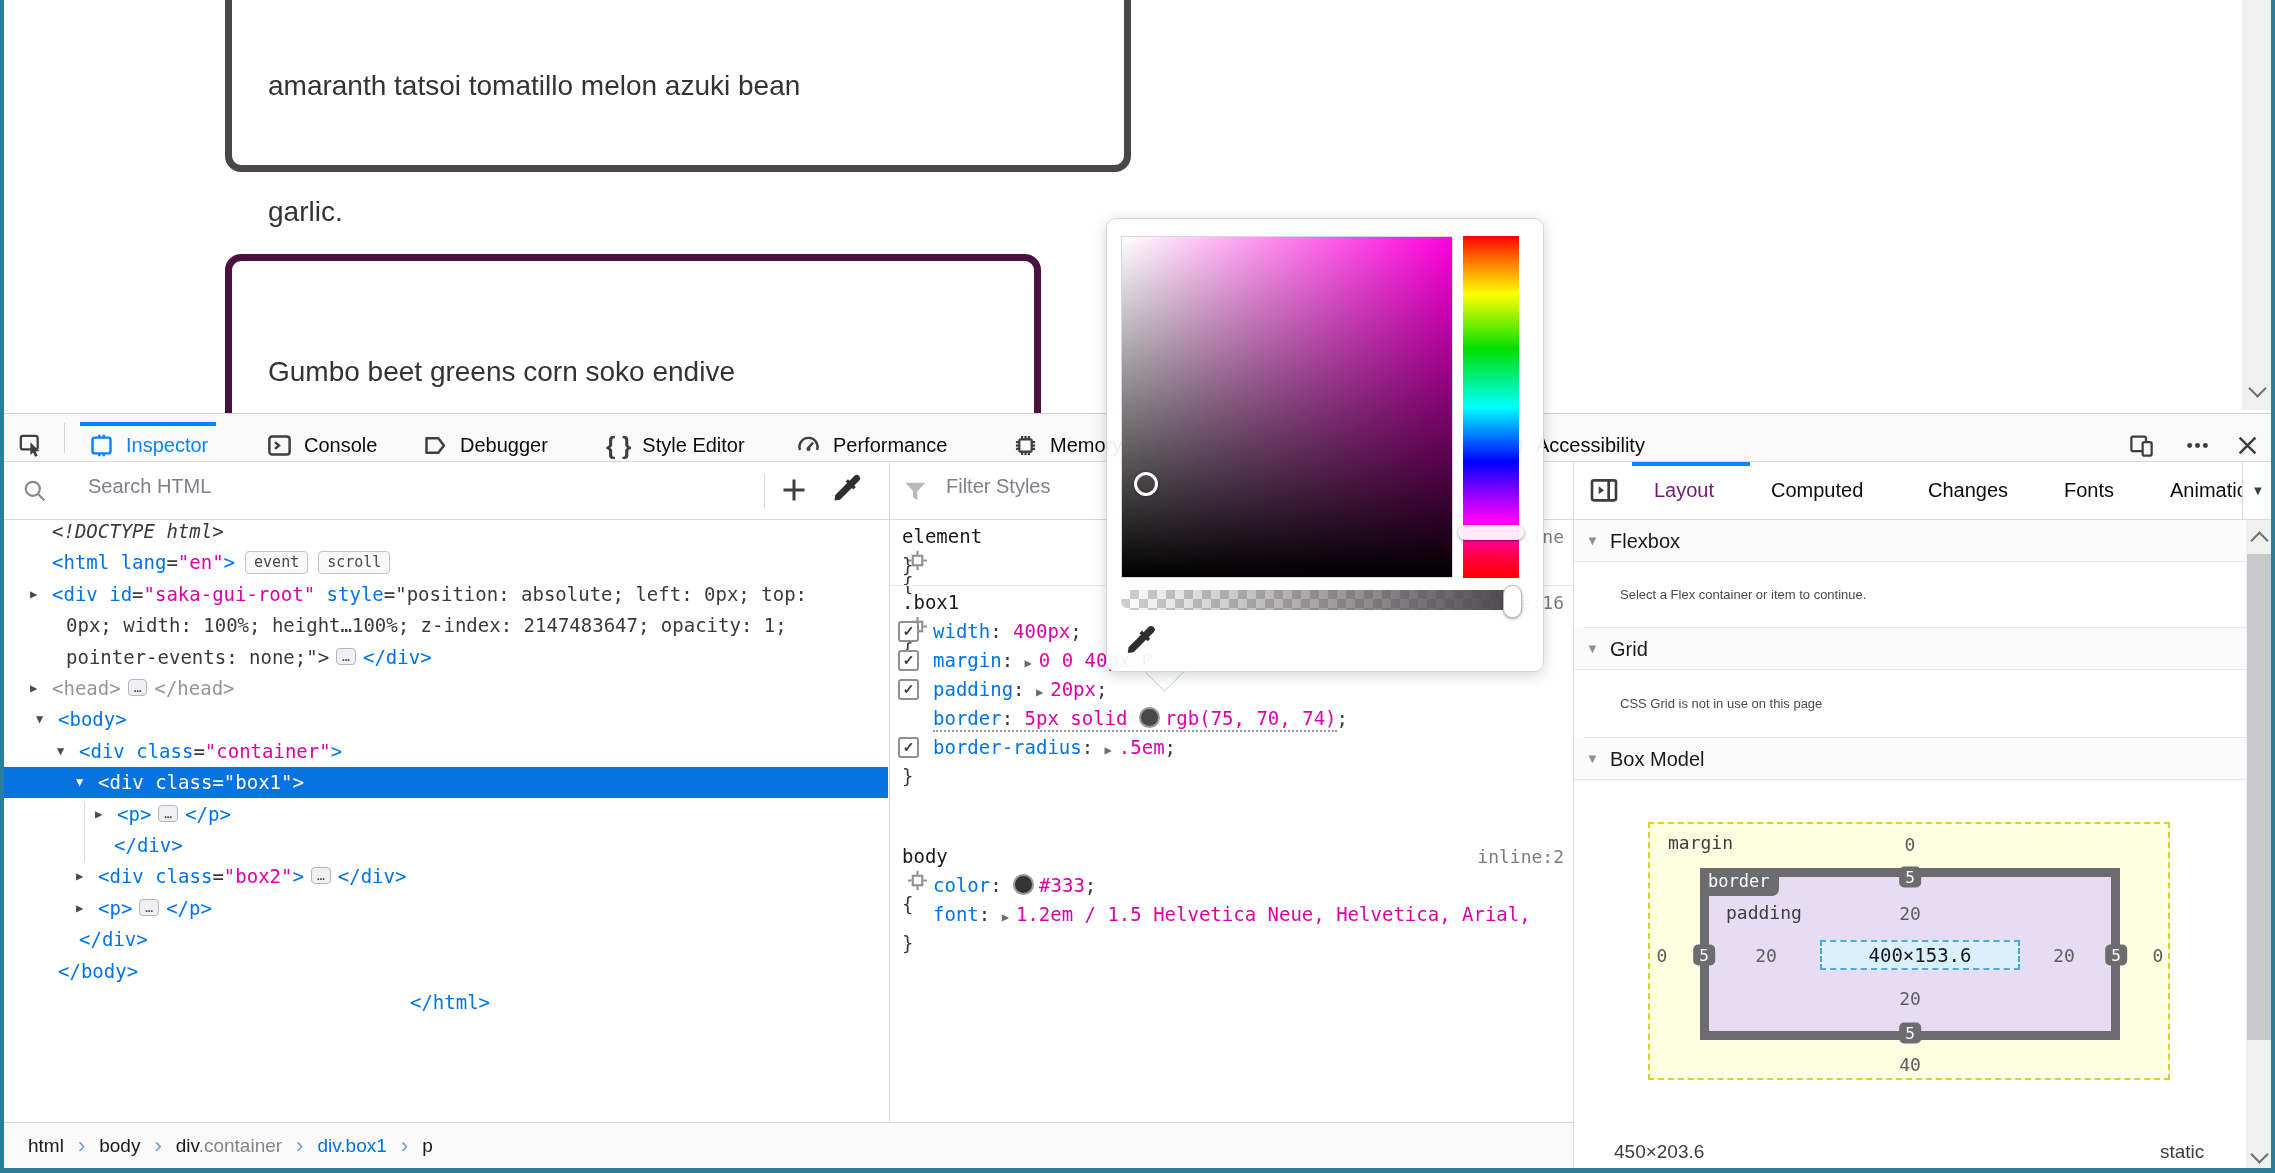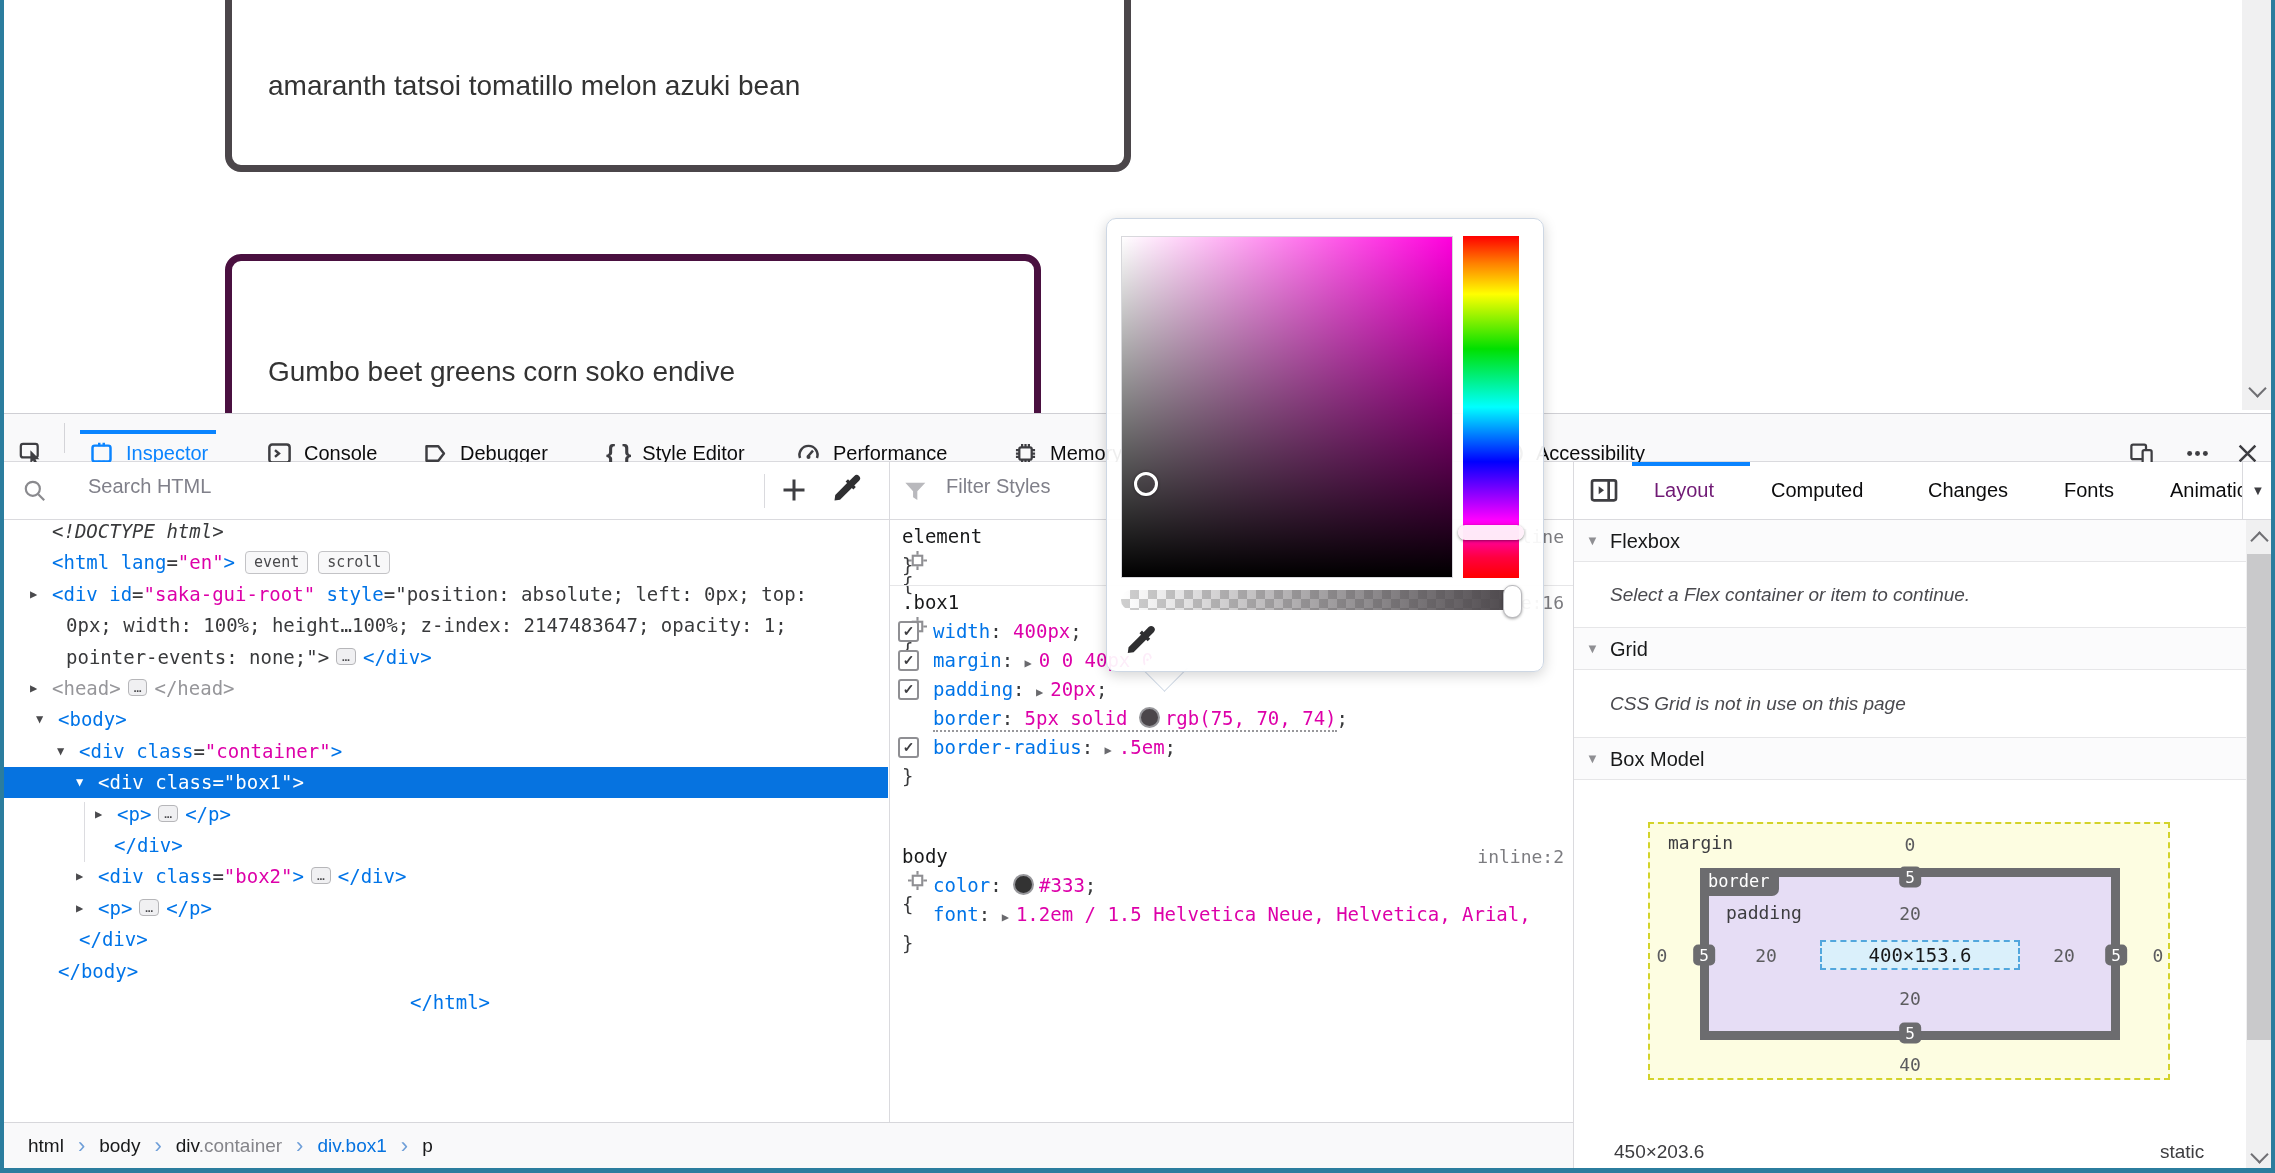--- a/index.html
+++ b/index.html
@@ -15,21 +15,21 @@
   #box2{left:225px;top:254px;width:802px;height:600px;border:7px solid #4a1040;}
   .pagetext{position:absolute;font-size:28px;line-height:42px;color:#333;white-space:pre;}
   
   #page-sb{left:2242px;top:0;width:30px;height:410px;background:#f0f0f1;}
   .chev{position:absolute;width:11px;height:11px;border-right:2px solid #6f6f73;border-bottom:2px solid #6f6f73;}
   .chev.down{transform:rotate(45deg);}
   .chev.up{transform:rotate(-135deg);}
   
   #toolbar{position:absolute;left:0;top:413px;width:2275px;height:49px;background:#f9f9fa;
     border-top:1px solid #cfcfd4;border-bottom:1px solid #dadade;box-sizing:border-box;}
-  .ttab{position:absolute;top:16px;height:47px;display:flex;align-items:center;gap:11px;font-size:20px;color:#0c0c0d;cursor:pointer;}
+  .ttab{position:absolute;top:8px;height:47px;display:flex;align-items:center;gap:11px;font-size:20px;color:#0c0c0d;cursor:pointer;}
   .ttab.active{color:#0a84ff;}
   .ttab.active::before{content:"";position:absolute;top:0;left:-8px;right:-8px;height:4px;background:#0a84ff;}
   .ticon{width:27px;height:27px;flex:0 0 auto;}
   .tsep{position:absolute;left:64px;top:9px;width:1px;height:30px;background:#d4d4d8;}
   
   #strip2{position:absolute;left:0;top:462px;width:2275px;height:58px;background:#fff;border-bottom:1px solid #dadade;box-sizing:border-box;}
   .vdiv{position:absolute;width:1px;background:#dadade;z-index:5;}
   
   #search-input,#filter-input{position:absolute;border:none;outline:none;background:transparent;
     font-size:20px;color:#0c0c0d;}
@@ -67,21 +67,21 @@
     font-size:19px;line-height:42px;color:#393a3c;padding-left:12px;}
   .tgticon{vertical-align:-2px;margin:0 6px;}
   
   #sidebar{position:absolute;left:1574px;top:462px;width:698px;height:711px;background:#fff;overflow:hidden;}
   .stab{position:absolute;top:0;height:57px;display:flex;align-items:center;font-size:20px;color:#0c0c0d;cursor:pointer;}
   .stab.active{color:#701a75;}
   #stab-bar{position:absolute;left:58px;top:0;width:118px;height:4px;background:#0a84ff;z-index:2;}
   .shdr{position:absolute;left:0;width:672px;background:#fbfbfc;border-bottom:1px solid #e6e6e8;
     font-size:20px;color:#18191a;line-height:42px;box-sizing:border-box;padding-left:36px;}
   .shdr .tri{position:absolute;left:12px;top:0;color:#8f8f93;font-size:13px;}
-  .smsg{position:absolute;left:0;width:672px;border-bottom:1px solid #e6e6e8;font-size:19px;font-style:italic;
+  .smsg{position:absolute;left:10px;width:672px;border-bottom:1px solid #e6e6e8;font-size:13px;
     color:#4a4a4f;box-sizing:border-box;padding-left:36px;display:flex;align-items:center;}
   
   #bm-margin{position:absolute;left:74px;top:360px;width:522px;height:258px;background:#fdfde1;
     border:2px dashed #d3d32a;box-sizing:border-box;}
   #bm-border{position:absolute;left:126px;top:406px;width:420px;height:172px;background:#6c6c6f;}
   #bm-padding{position:absolute;left:135px;top:415px;width:402px;height:154px;background:#e6ddf5;}
   #bm-content{position:absolute;left:246px;top:478px;width:200px;height:30px;background:#daf0fb;
     border:2px dashed #51a7dd;box-sizing:border-box;font-family:"DejaVu Sans Mono",monospace;font-size:19px;
     color:#18191a;display:flex;align-items:center;justify-content:center;}
   .bmlabel{position:absolute;font-family:"DejaVu Sans Mono",monospace;font-size:18px;color:#3d3d40;}
@@ -125,20 +125,21 @@
 </style>
 </head>
 <body>
 
 <div id="screen">
 
   <div id="page">
     <div id="box1" class="pagebox">
       <div class="pagetext" style="left:36px;top:146px;">
         <div>amaranth tatsoi tomatillo melon azuki bean</div>
+        <div>garlic.</div>
       </div>
     </div>
     <div id="box2" class="pagebox">
       <div class="pagetext" style="left:36px;top:90px;">Gumbo beet greens corn soko endive</div>
     </div>
     <div id="page-sb" class="abs">
 
       <div class="chev down" style="left:9px;top:382px;"></div>
     </div>
   </div>

